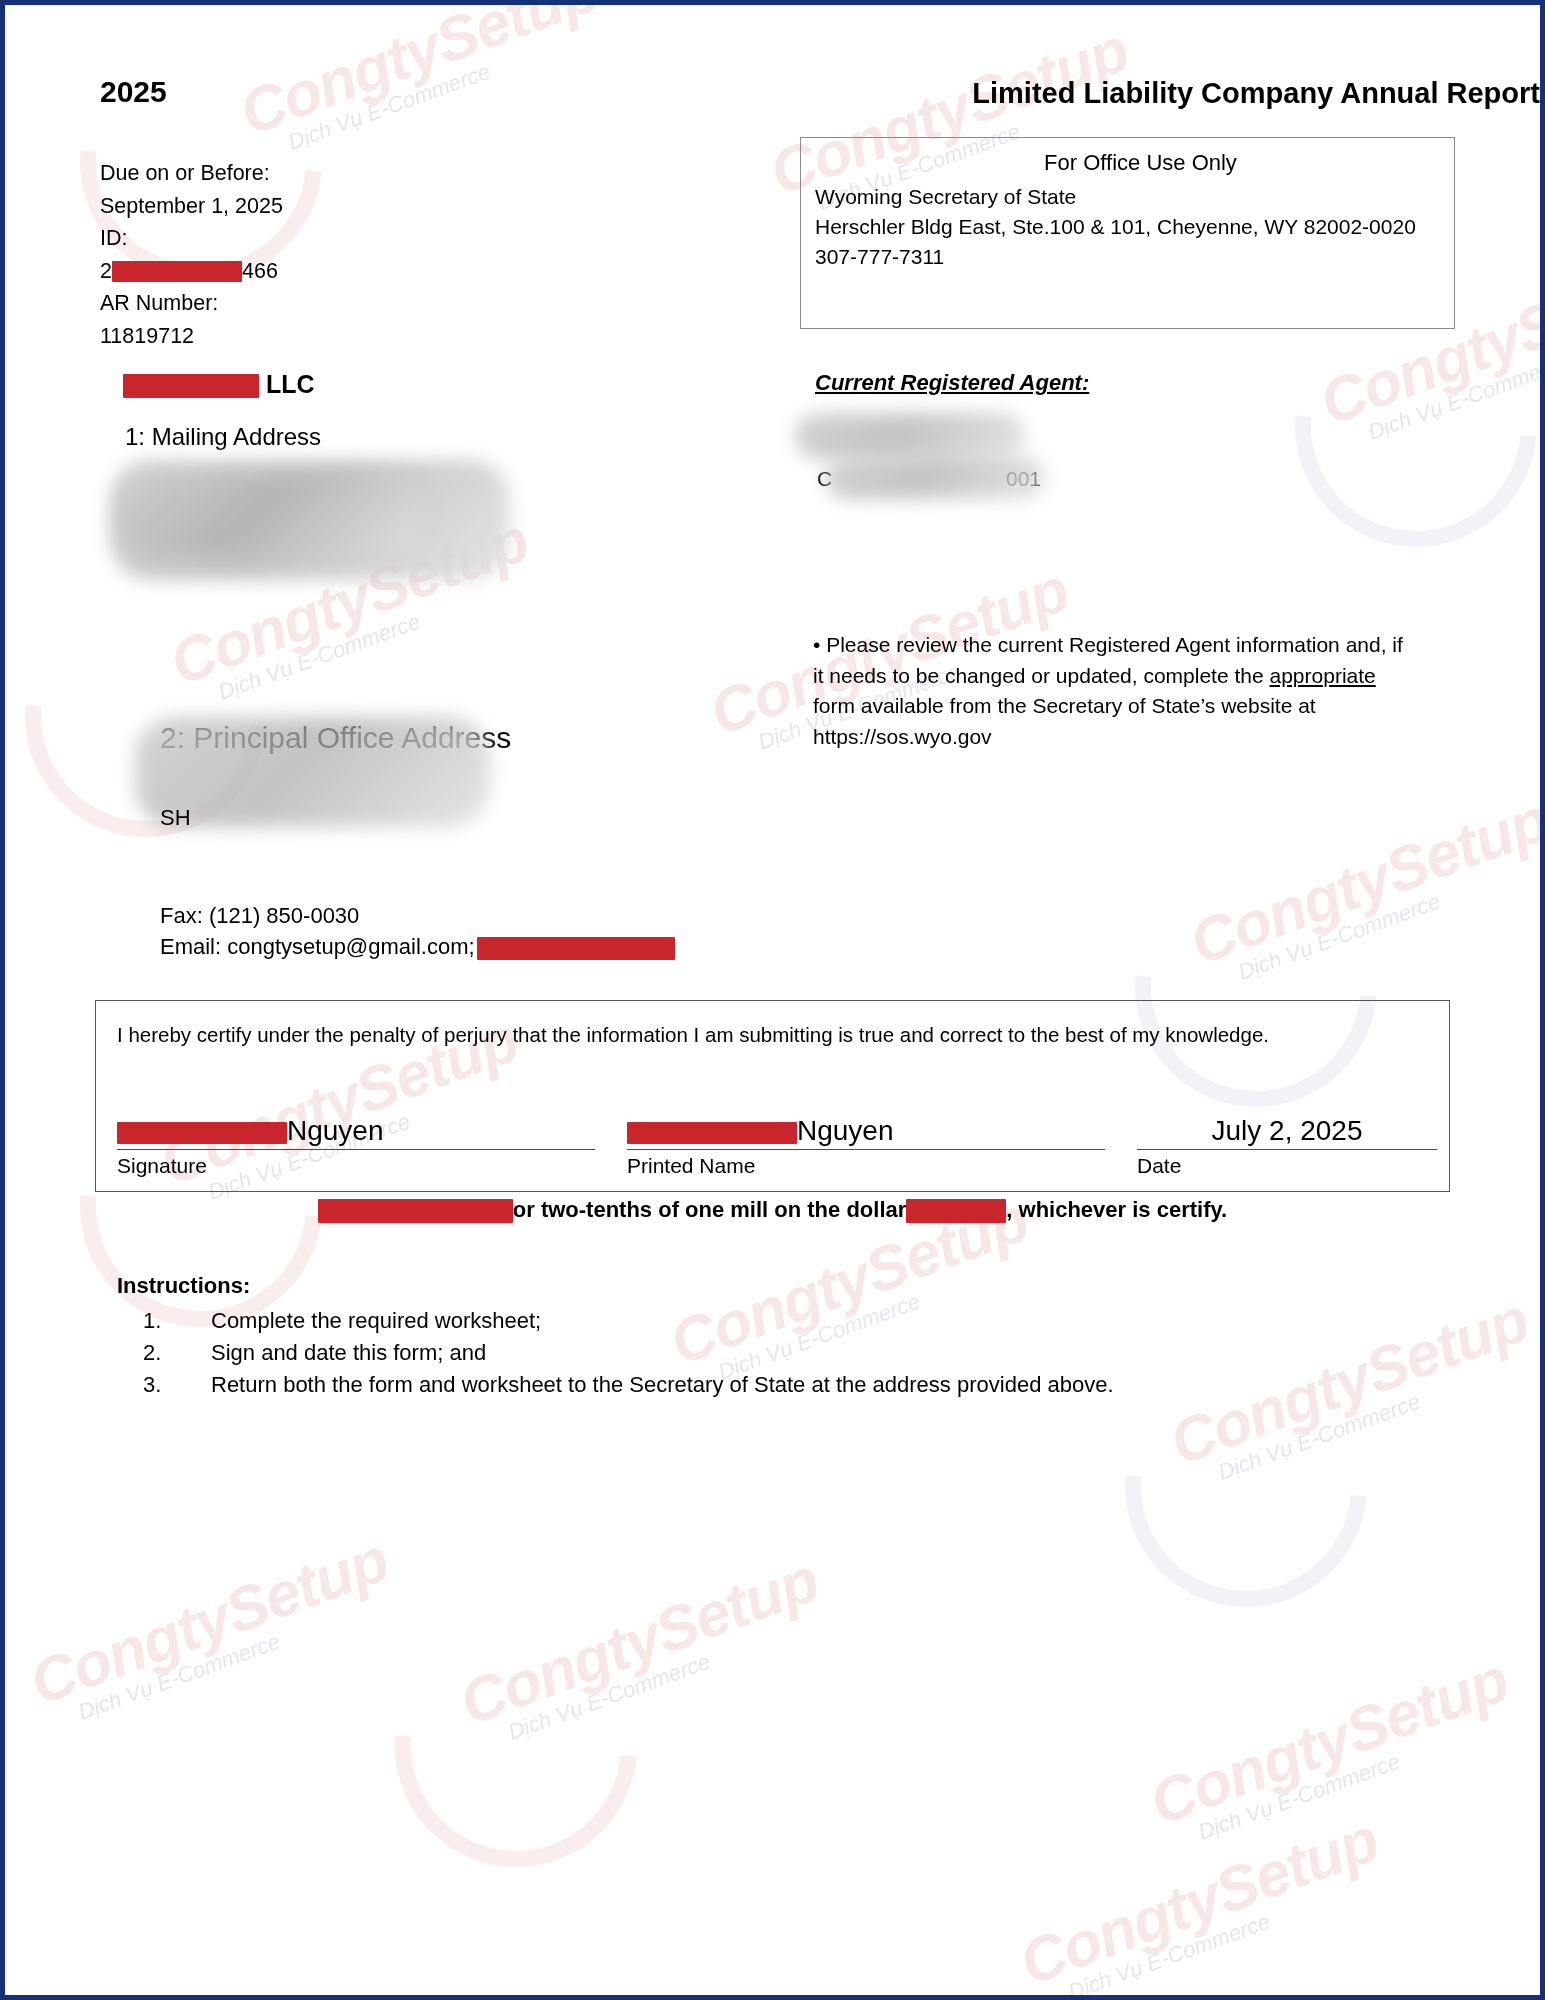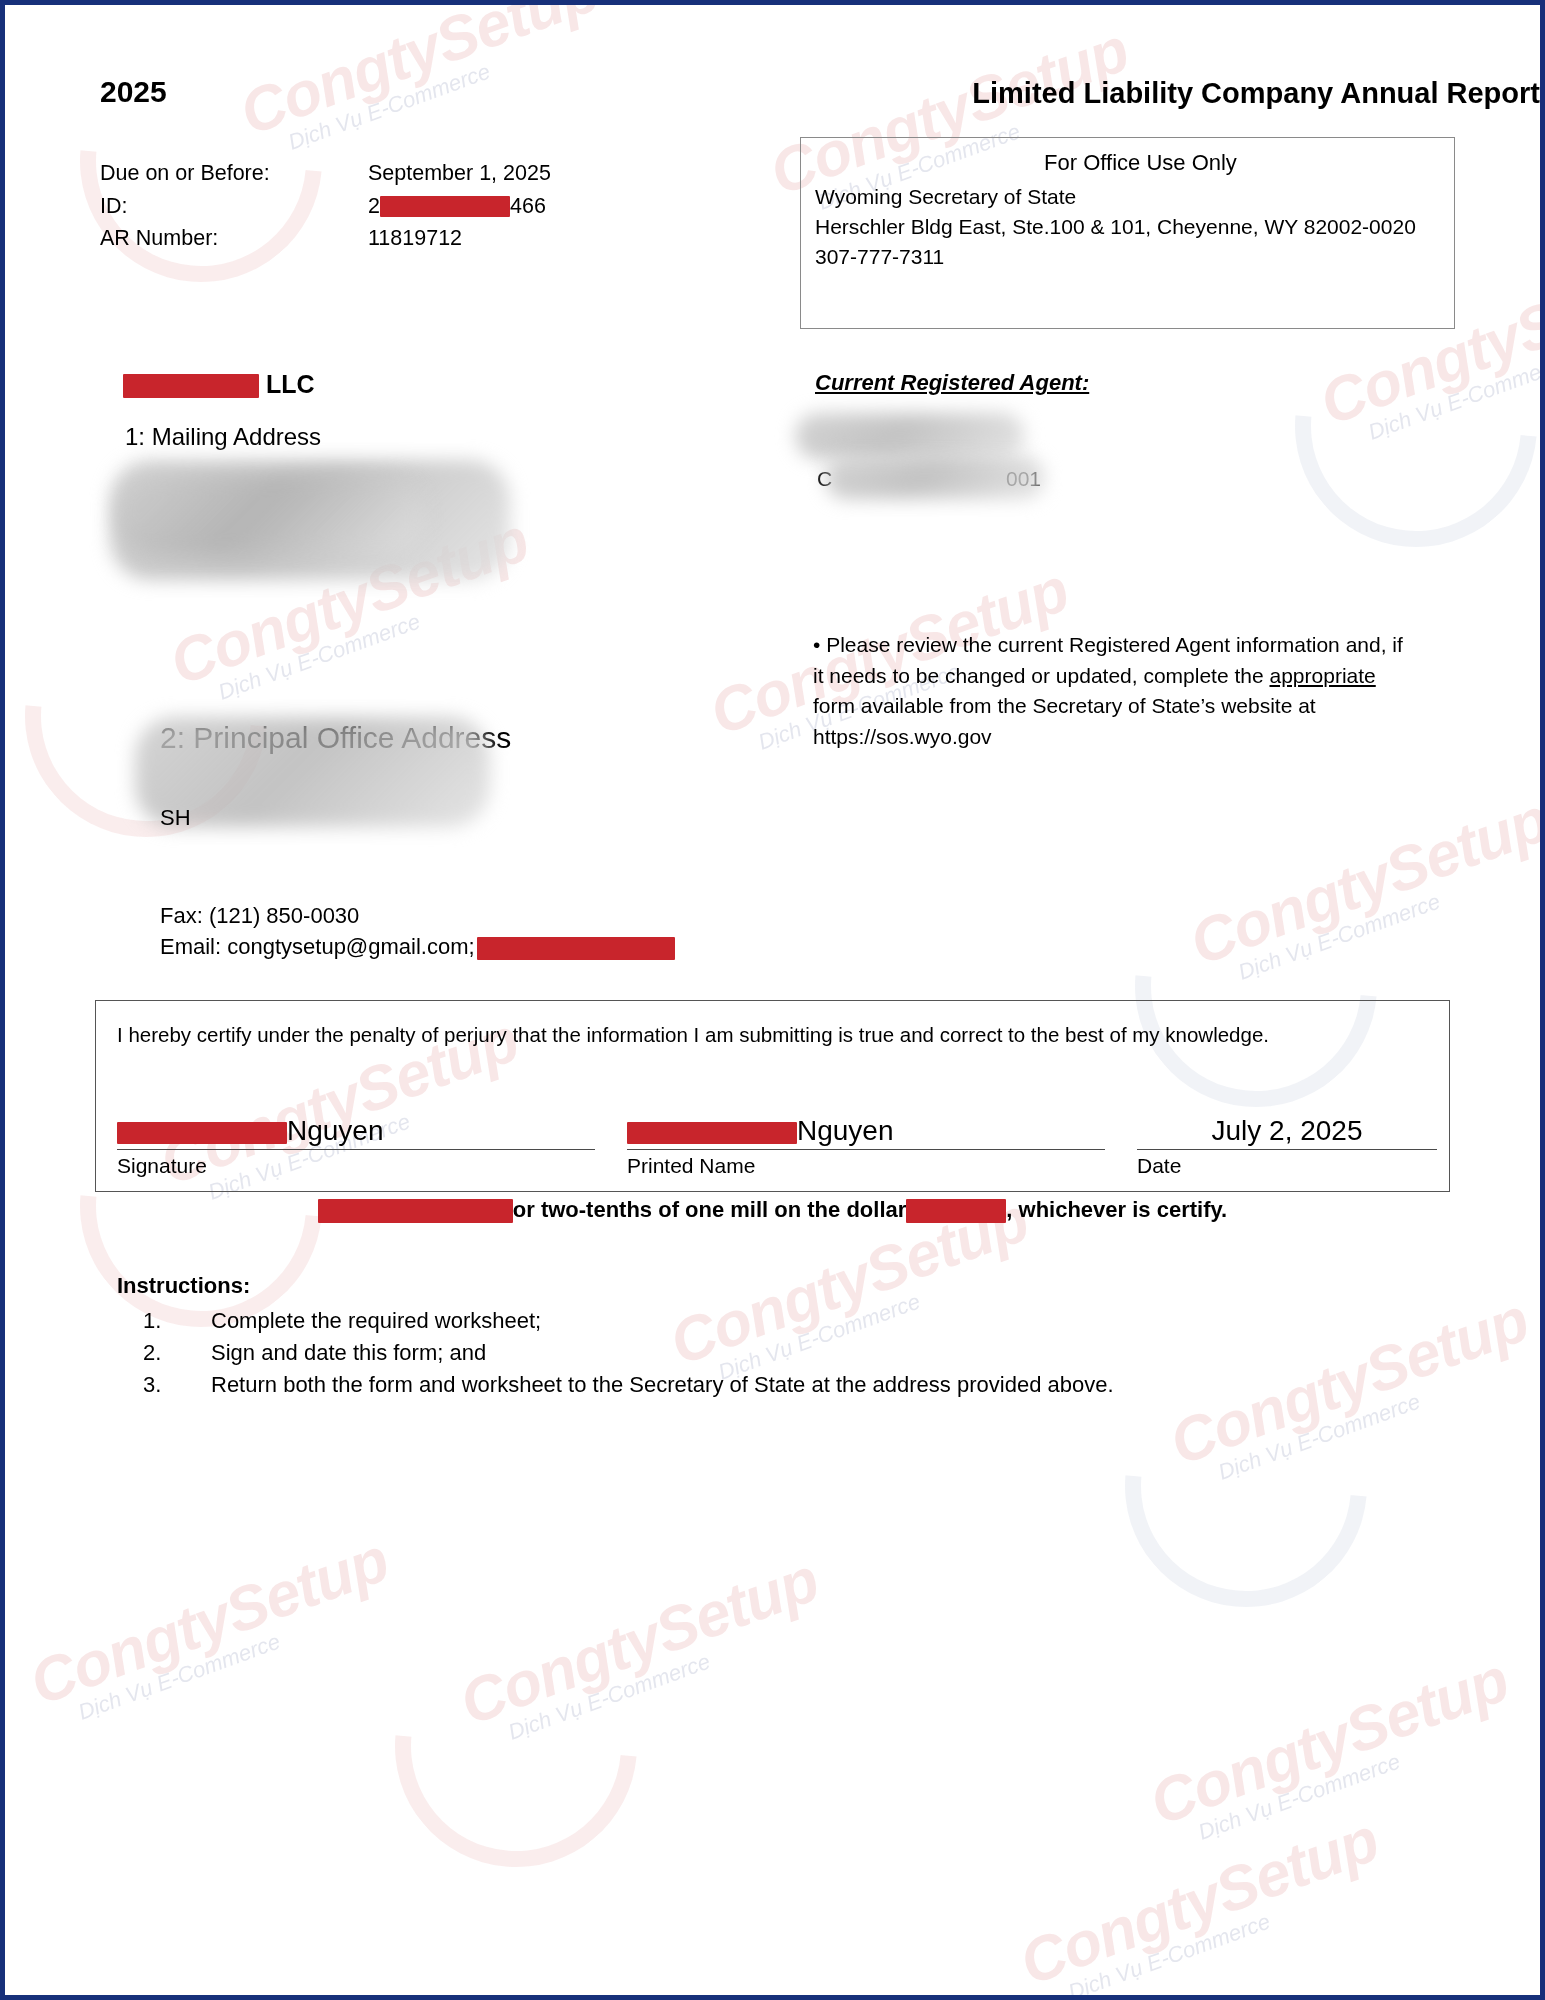--- a/index.html
+++ b/index.html
@@ -125,21 +125,21 @@
   }
 
   
   .meta {
     position: absolute;
     left: 95px;
     top: 152px;
     font-size: 21.5px;
     line-height: 32.5px;
   }
-  .meta-row { display: flex; }
+  .meta-row { display: flex; flex-direction: column; }
   .meta-label { width: 268px; flex: none; }
   .meta-value { position: relative; }
 
   
   .officebox {
     position: absolute;
     left: 795px;
     top: 132px;
     width: 655px;
     min-height: 192px;

